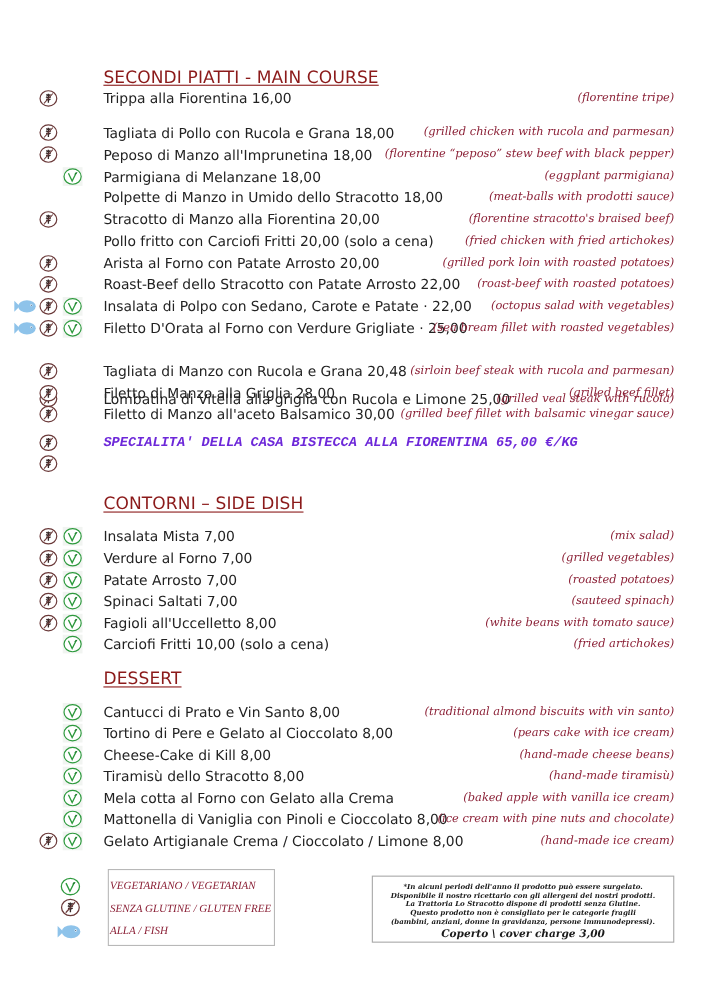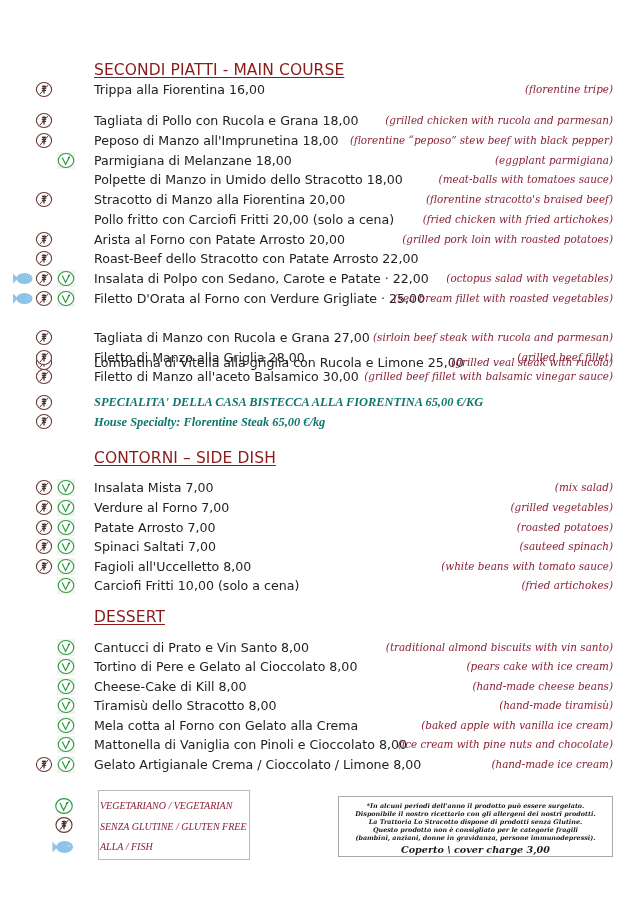--- a/index.html
+++ b/index.html
@@ -13,22 +13,22 @@
   }
   .row { position:absolute; left:0; width:640px; height:19px; }
   .it { position:absolute; left:94px; font-size:12.6px; line-height:19px; white-space:nowrap; color:#222; }
   .en { position:absolute; right:27px; font-family:"DejaVu Serif", serif; font-style:italic;
         font-size:10.4px; line-height:19px; color:#8b2036; white-space:nowrap; }
   .ic { position:absolute; top:0; width:18px; height:17px; }
   .ic svg { display:block; }
   .ic-gf { left:35px; }
   .ic-veg { left:57px; background:#f1f4f1; }
   .ic-fish { left:12px; }
-  .special { position:absolute; left:94px; font-family:Liberation Serif, serif; font-style:italic;
-             font-weight:bold; font-size:12.4px; line-height:19px; color:#0f766e; white-space:nowrap;text-align:center; }
+  .special { position:absolute; left:94px; font-family:Liberation Mono, monospace; font-style:italic;
+             font-weight:bold; font-size:12.4px; line-height:19px; color:#6d28d9; white-space:nowrap;text-align:center; }
   .legend-box { position:absolute; left:98px; top:790px; width:152px; height:70px; border:1px solid #b8b8b8; }
   .legend-text { position:absolute; left:100px; font-family:Liberation Serif, serif; font-style:italic;
                  font-size:10px; color:#8b2036; white-space:nowrap; }
   .legend-ic { position:absolute; width:22px; height:18px; }
   .note-box { position:absolute; left:338px; top:796px; width:275px; height:61px; border:1px solid #a8a8a8;
               font-family:"DejaVu Serif", serif; font-style:italic; text-align:center; color:#1a1a1a; }
   .note-line { font-size:6.4px; line-height:8px; font-weight:bold; }
   .note-first { margin-top:5px; }
   .cover { font-size:9.6px; font-weight:bold; line-height:13px; margin-top:1px; }
 </style>
@@ -97,21 +97,21 @@
           <svg width="18" height="17">
             <use href="#sym-veg"></use>
           </svg>
         </div>
       <span class="it">Parmigiana di Melanzane  18,00</span>
       <span class="en">(eggplant parmigiana)</span>
     </div>
 
     <div class="row" style="top:170px;">
       <span class="it">Polpette di Manzo in Umido dello Stracotto  18,00</span>
-      <span class="en">(meat-balls with tomatoes sauce)</span>
+      <span class="en">(meat-balls with prodotti sauce)</span>
     </div>
 
     <div class="row" style="top:190px;">
       <div class="ic ic-gf" style="top:1px;">
           <svg width="18" height="17">
             <use href="#sym-gf"></use>
           </svg>
         </div>
       <span class="it">Stracotto di Manzo alla Fiorentina  20,00</span>
       <span class="en">(florentine stracotto's braised beef)</span>
@@ -132,20 +132,21 @@
       <span class="en">(grilled pork loin with roasted potatoes)</span>
     </div>
 
     <div class="row" style="top:249px;">
       <div class="ic ic-gf" style="top:1px;">
           <svg width="18" height="17">
             <use href="#sym-gf"></use>
           </svg>
         </div>
       <span class="it">Roast-Beef dello Stracotto con Patate Arrosto  22,00</span>
+      <span class="en">(roast-beef with roasted potatoes)</span>
     </div>
 
     <div class="row" style="top:269px;">
       <div class="ic ic-fish" style="top:1px;width:22px;">
           <svg width="22" height="17">
             <use href="#sym-fish"></use>
           </svg>
         </div>
       <div class="ic ic-gf" style="top:1px;">
           <svg width="18" height="17">
@@ -190,21 +191,21 @@
       <span class="it">Lombatina di Vitella alla griglia con Rucola e Limone 25,00</span>
       <span class="en">(grilled veal steak with rucola)</span>
     </div>
 
     <div class="row" style="top:328px;">
       <div class="ic ic-gf" style="top:1px;">
           <svg width="18" height="17">
             <use href="#sym-gf"></use>
           </svg>
         </div>
-      <span class="it">Tagliata di Manzo con Rucola e Grana  27,00</span>
+      <span class="it">Tagliata di Manzo con Rucola e Grana  20,48</span>
       <span class="en">(sirloin beef steak with rucola and parmesan)</span>
     </div>
 
     <div class="row" style="top:348px;">
       <div class="ic ic-gf" style="top:1px;">
           <svg width="18" height="17">
             <use href="#sym-gf"></use>
           </svg>
         </div>
       <span class="it">Filetto di Manzo alla Griglia  28,00</span>
@@ -228,21 +229,20 @@
           </svg>
         </div>
       <span class="special">SPECIALITA' DELLA CASA BISTECCA ALLA FIORENTINA  65,00 €/KG</span>
     </div>
     <div class="row" style="top:413px;">
       <div class="ic ic-gf" style="top:0px;">
           <svg width="18" height="17">
             <use href="#sym-gf"></use>
           </svg>
         </div>
-      <span class="special">House Specialty:  Florentine Steak  65,00 €/kg</span>
     </div>
   </div>
 
   <div class="section-title" style="top:449px;">CONTORNI – SIDE DISH</div>
 
   <div>
     <div class="row" style="top:478px;">
       <div class="ic ic-gf" style="top:1px;">
           <svg width="18" height="17">
             <use href="#sym-gf"></use>

